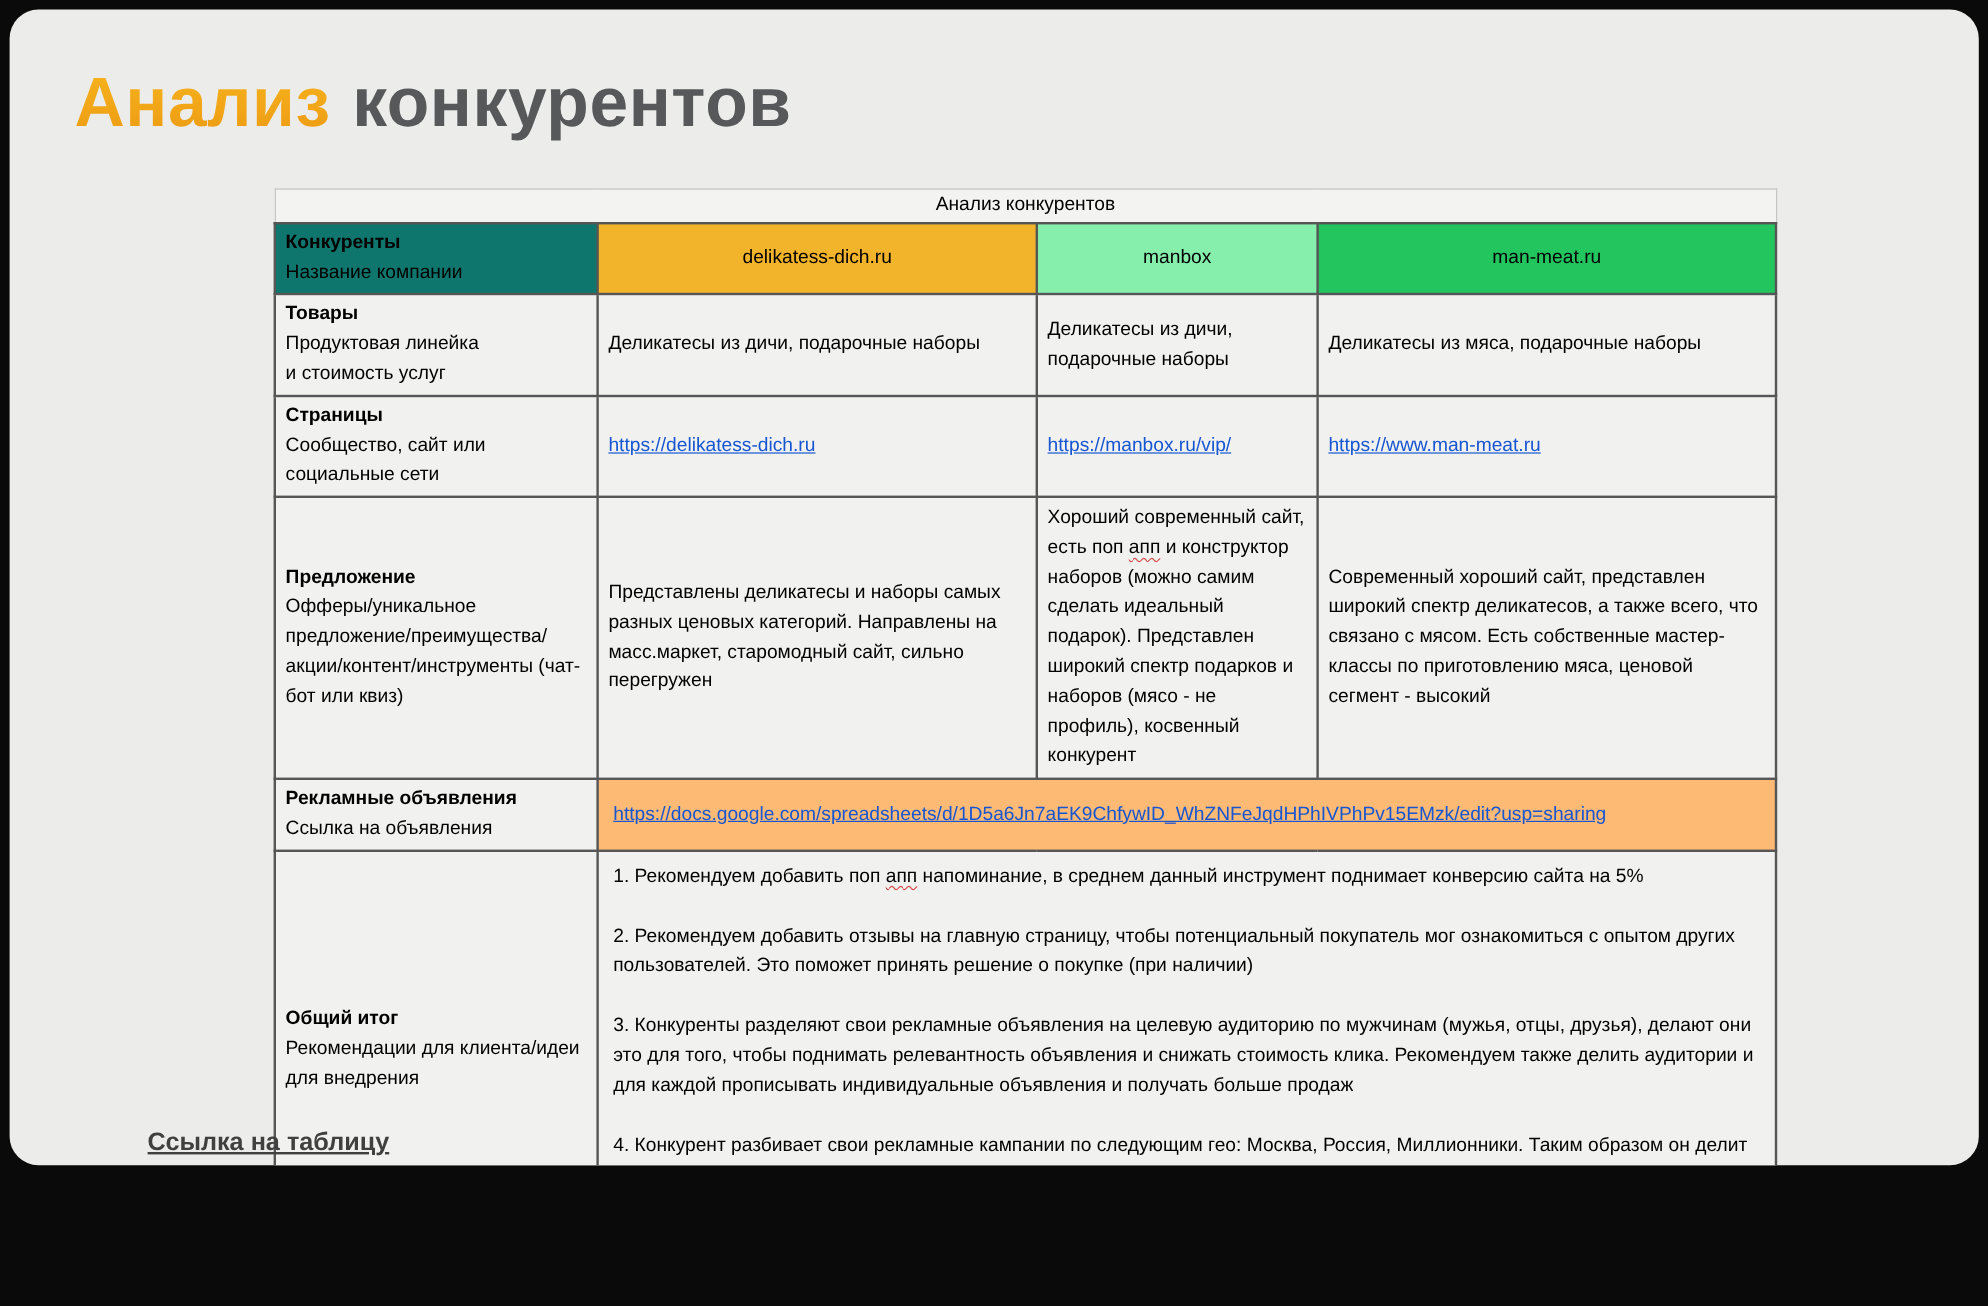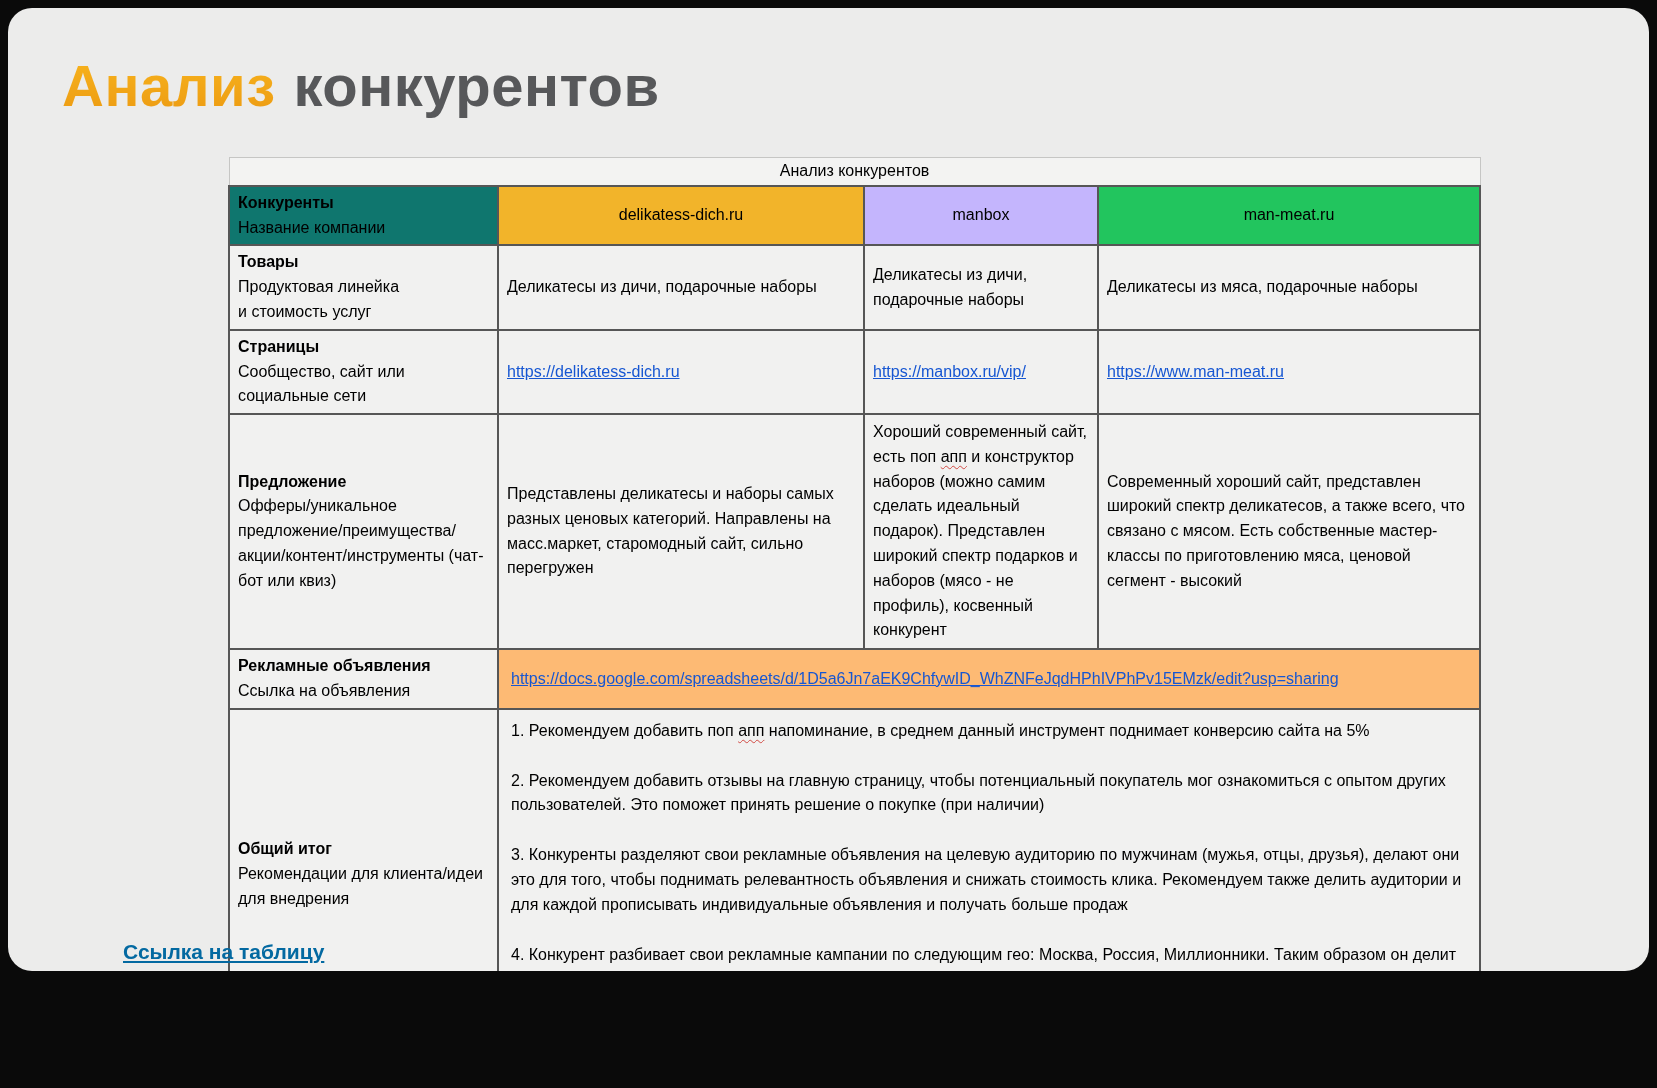--- a/index.html
+++ b/index.html
@@ -55,21 +55,21 @@
   }
   .caption-row td {
     border: 1px solid #C6C6C4;
     background: #F3F3F2;
     text-align: center;
     padding: 1px 4px;
   }
   .hdr { text-align: center; font-size: 16px; }
   .c-label-hdr { background: #0f766e; }
   .c-orange { background: #F2B42A; }
-  .c-pink   { background: #c4b5fd; }
+  .c-pink   { background: #86efac; }
   .c-peach  { background: #22c55e; }
   .lbl-title { font-weight: bold; }
   .preline { white-space: pre-line; }
   a.cell-link {
     color: #1656D2;
     text-decoration: underline;
     cursor: pointer;
   }
   .ads-cell { background: #fdba74; padding-left: 12px; }
   .sum-cell {
@@ -80,21 +80,21 @@
   .sum-cell p:last-child { margin-bottom: 16px; }
   .typo {
     text-decoration: underline wavy #D24A43;
     text-decoration-thickness: 1px;
     text-underline-offset: 3px;
   }
   
   .table-bottom-link {
     position: absolute; left: 115px; top: 932px;
     font-size: 21px; font-weight: bold;
-    color: #0369a1; text-decoration: underline;
+    color: #404040; text-decoration: underline;
     cursor: pointer; white-space: nowrap;
   }
 </style>
 </head>
 <body>
 
 <div class="canvas">
   <div class="slide">
 
     <h1 class="page-title"><span class="t-orange">Анализ</span><span class="t-gray">конкурентов</span></h1>

